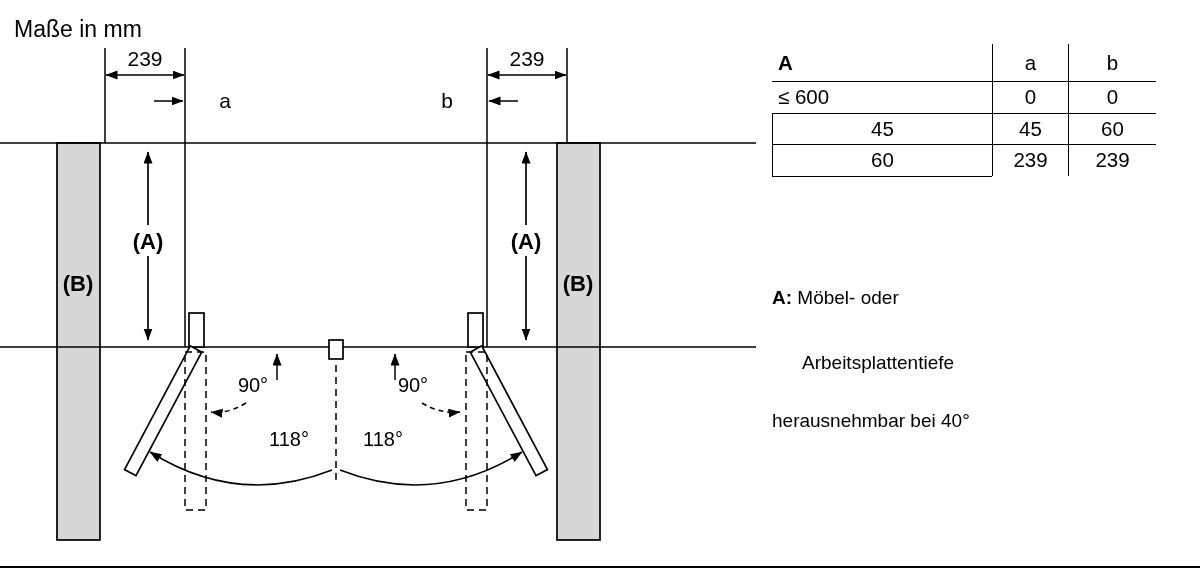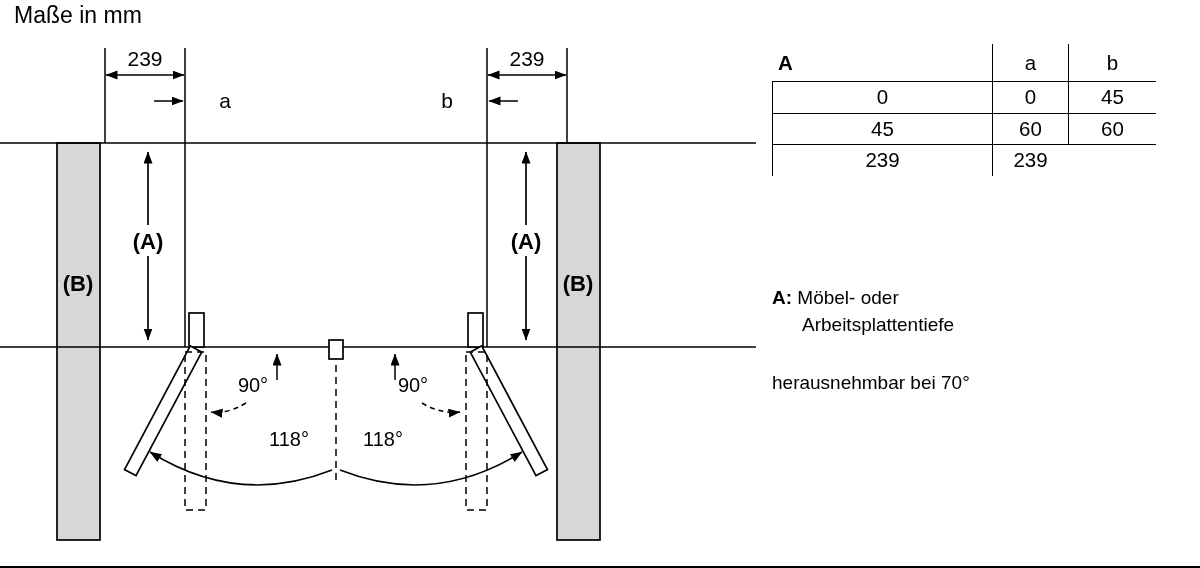--- a/index.html
+++ b/index.html
@@ -1,20 +1,20 @@
 <!DOCTYPE html>
 <html><head>
 <meta charset="utf-8">
 <style>
   html,body{margin:0;padding:0;}
   body{
     width:1200px;height:568px;position:relative;background:#fff;
     font-family:"Liberation Sans",sans-serif;color:#000;overflow:hidden;
   }
-  .title{position:absolute;left:14px;top:2px;font-size:23px;}
+  .title{position:absolute;left:14px;top:16px;font-size:23px;}
   #diagram-svg{position:absolute;left:0;top:0;}
   #diagram-svg text{font-family:"Liberation Sans",sans-serif;fill:#000;}
   .ln{stroke:#000;stroke-width:1.7;fill:none;}
   .thin{stroke-width:1.5;}
   .fillw{fill:#fff;stroke:#000;stroke-width:1.7;}
   .wall{fill:#d7d7d7;stroke:#000;stroke-width:1.7;}
   .dash{stroke-dasharray:7 5;}
   .dash2{stroke-dasharray:5 4;}
   .t21{font-size:21px;}
   .t20{font-size:20px;}
@@ -25,21 +25,21 @@
   }
   .cell{display:flex;align-items:center;}
   .h-head{height:37px;}
   .h-row{height:30.5px;}
   .cond{padding-left:6px;}
   .val{justify-content:center;}
   .vl{border-left:1.6px solid #000;}
   .hb{border-bottom:1.6px solid #000;}
   .bold{font-weight:bold;}
   .legend{position:absolute;left:772px;top:284px;font-size:19px;line-height:27px;}
-  .indent{padding-left:30px;}
+  .indent{padding-left:30px;margin-top:38px;}
   .legend-gap{height:31px;}
   .bottom-rule{position:absolute;left:0;bottom:0;width:1200px;height:2px;background:#000;}
 </style>
 </head>
 <body>
 
 <div class="title">Maße in mm</div>
 
 <svg id="diagram-svg" width="760" height="568" viewBox="0 0 760 568">
   <defs>
@@ -103,33 +103,34 @@
   <path class="ln thin" d="M340,470 Q434,507 522,452" marker-end="url(#arr)"></path>
   <text class="t20" x="289" y="446" text-anchor="middle">118°</text>
   <text class="t20" x="383" y="446" text-anchor="middle">118°</text>
 </svg>
 
 <div class="dim-table">
   <div class="cell h-head cond bold hb">A</div>
   <div class="cell h-head val vl hb">a</div>
   <div class="cell h-head val vl hb">b</div>
 
+  <div class="cell h-row cond hb">≤ 600</div>
   <div class="cell h-row val vl hb">0</div>
   <div class="cell h-row val vl hb">0</div>
 
   <div class="cell h-row val vl hb">45</div>
   <div class="cell h-row val vl hb">45</div>
 
   <div class="cell h-row val vl hb">60</div>
   <div class="cell h-row val vl hb">60</div>
 
   <div class="cell h-row val vl">239</div>
   <div class="cell h-row val vl">239</div>
 </div>
 
 <div class="legend">
   <div><span class="bold">A:</span> <span>Möbel- oder</span></div>
   <div class="indent">Arbeitsplattentiefe</div>
   <div class="legend-gap"></div>
-  <div>herausnehmbar bei 70°</div>
+  <div>herausnehmbar bei 40°</div>
 </div>
 
 <div class="bottom-rule"></div>
 
 </body></html>

